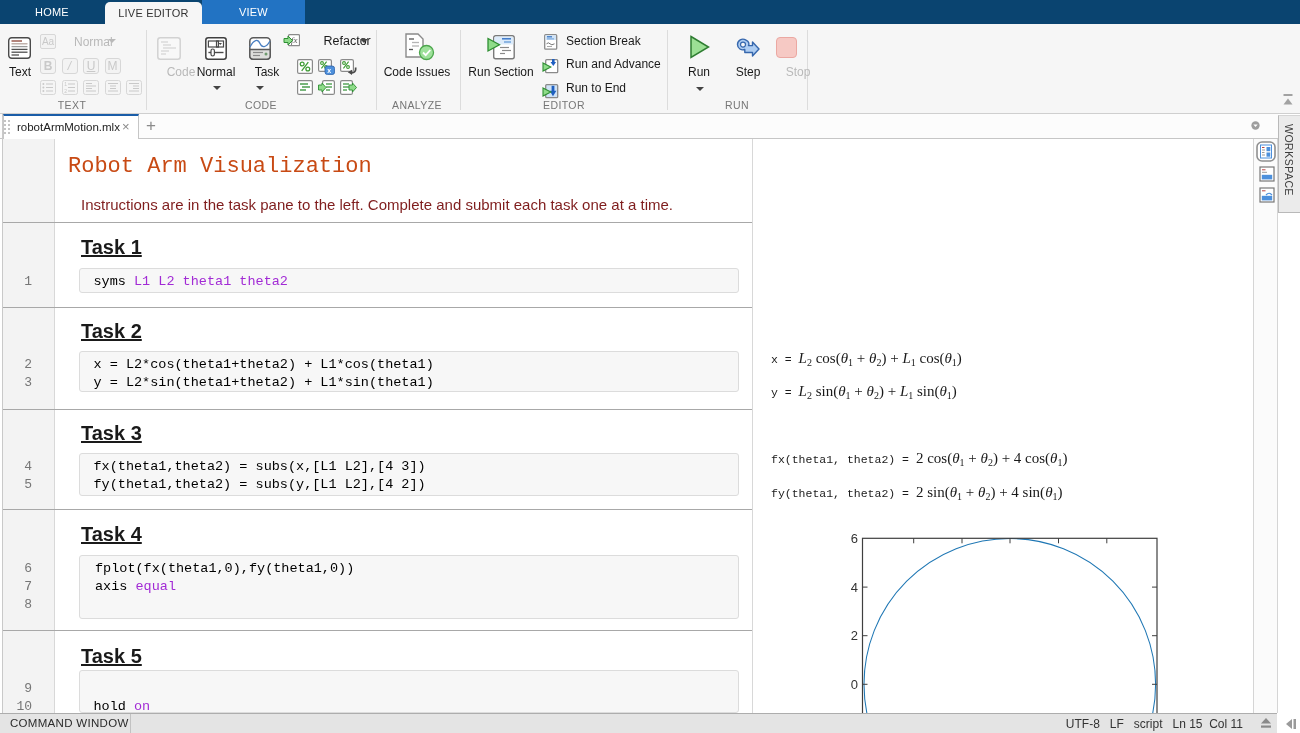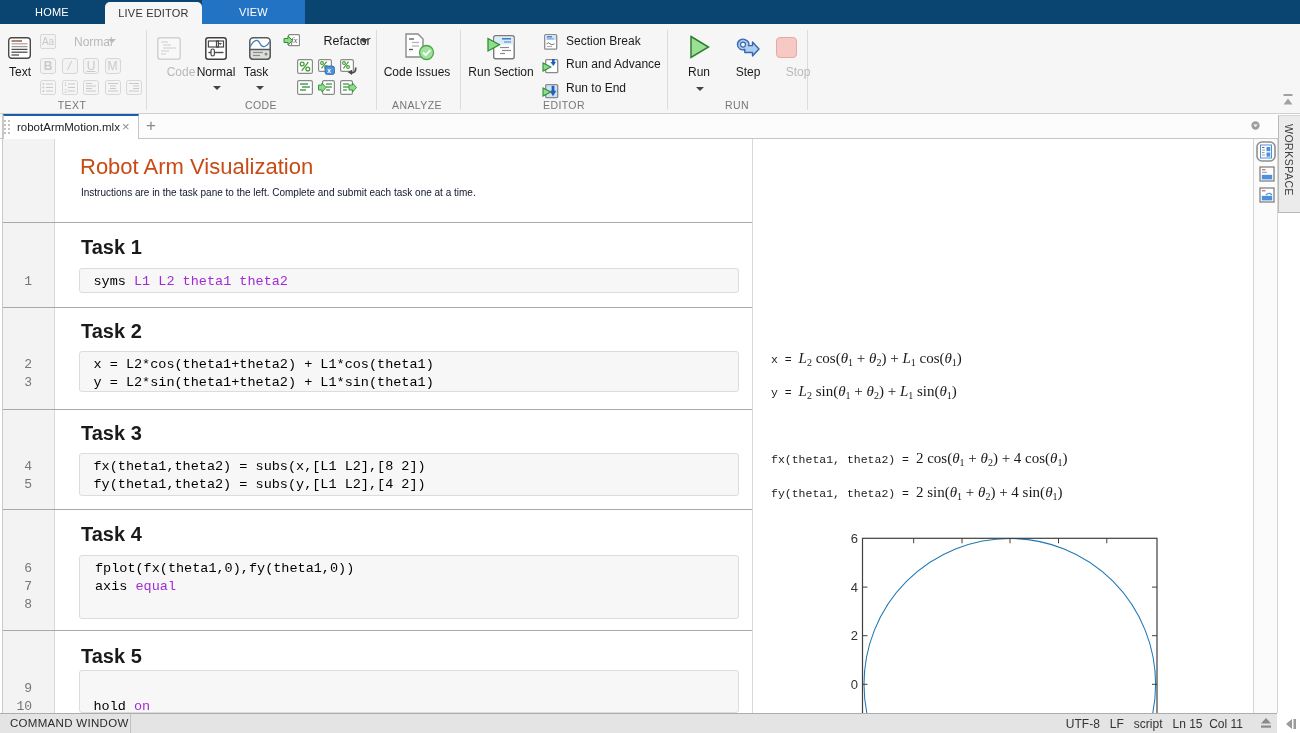--- a/index.html
+++ b/index.html
@@ -28,21 +28,21 @@
            color:#c9c9c9; font-size:11px; text-align:center; line-height:14px; background:#f3f3f3;}
   
   #docbar { left:0; top:114px; width:1278px; height:25px; background:#fcfcfc; border-bottom:1px solid #c6c6c6; }
   #doctab { position:absolute; left:3px; top:0px; width:136px; height:25px; background:#fff;
             border-left:1px solid #c6c6c6; border-right:1px solid #c6c6c6; border-top:2px solid #1a5da8; }
   
   #gutter { left:3px; top:139px; width:52px; height:574px; background:#f3f3f3; border-right:1px solid #d8d8d8; }
   .lnum { position:absolute; font-family:"Liberation Mono",monospace; font-size:13px; line-height:18px;
           color:#767676; width:28px; text-align:right; left:4px; }
   .divider { position:absolute; left:3px; width:749px; height:1px; background:#a8a8a8; }
-  .task { position:absolute; left:81px; font-size:20px; font-weight:bold; line-height:24px; color:#1a1a1a; }
+  .task { position:absolute; left:81px; font-size:20px; font-weight:bold; line-height:24px; color:#1a1a1a;text-decoration:underline; }
   .codeblk { position:absolute; left:79px; width:660px; background:#f7f7f7;
              border:1px solid #dcdcdc; border-radius:3px; }
   .code { position:absolute; left:14.5px; font-family:"Liberation Mono",monospace; font-size:13.5px;
           line-height:18px; color:#000; white-space:pre; }
   .pp { color:#a22bd5; }
   
   .eq { position:absolute; font-family:"Liberation Serif",serif; font-size:15px; line-height:20px; color:#1a1a1a; white-space:pre;}
   .eq .mc { font-family:"Liberation Mono",monospace; font-size:11.5px; color:#1a1a1a; }
   .eq i { font-style:italic; }
   .eq sub { font-size:10px; vertical-align:baseline; position:relative; top:3px; }
@@ -154,21 +154,21 @@
   <div class="caret" style="left:212.5px;top:86px;"></div>
 
   <svg class="abs" style="left:248.5px;top:37px;" width="22" height="23" viewBox="0 0 22 23">
     <rect x="0.8" y="0.8" width="20.4" height="21.4" rx="3.5" fill="#fff" stroke="#5a5a5a" stroke-width="1.5"></rect>
     <path d="M1 10 C 5 2, 9 2, 11 6.5 C 13 11, 17 11, 21 4" fill="none" stroke="#4a7fc1" stroke-width="1.3"></path>
     <path d="M0.8 12.5 L21.2 12.5 L21.2 18.7 Q21.2 22.2 17.7 22.2 L4.3 22.2 Q0.8 22.2 0.8 18.7 Z" fill="#dededc" stroke="#5a5a5a" stroke-width="1.5"></path>
     <line x1="4" y1="15.5" x2="14" y2="15.5" stroke="#8a8a8a" stroke-width="1.2"></line>
     <line x1="4" y1="18.5" x2="11" y2="18.5" stroke="#8a8a8a" stroke-width="1.2"></line>
     <circle cx="17" cy="17" r="1.5" fill="#6f9b6f"></circle>
   </svg>
-  <div class="biglabel" style="left:226px;width:60px;">Task</div>
+  <div class="biglabel" style="left:237px;width:60px;">Task</div>
   <div class="caret" style="left:256px;top:86px;"></div>
 
   <svg class="abs" style="left:283px;top:34px;" width="17" height="14" viewBox="0 0 17 14">
     <rect x="5.5" y="0.7" width="11" height="11" rx="1" fill="#fff" stroke="#8a8a8a" stroke-width="1.2"></rect>
     <text x="8" y="9" font-size="9" font-style="italic" fill="#555" font-family="Liberation Serif">fx</text>
     <path d="M1 4.5 L5 4.5 L5 2 L9.5 6.5 L5 11 L5 8.5 L1 8.5 Z" fill="#8fdc8a" stroke="#2f8f33" stroke-width="1"></path>
   </svg>
   <div class="rowtext" style="left:303.5px;top:33.6px;font-size:12.5px;margin-left:20px;">Refactor</div>
   <div class="caret" style="left:360px;top:38.5px;"></div>
 
@@ -313,35 +313,35 @@
   <div class="abs" id="gutter"></div>
 
   <div class="abs" style="left:752px;top:139px;width:1px;height:574px;background:#d8d8d8;"></div>
 
   <div class="divider" style="top:222px;"></div>
   <div class="divider" style="top:307px;"></div>
   <div class="divider" style="top:409px;"></div>
   <div class="divider" style="top:509px;"></div>
   <div class="divider" style="top:630px;"></div>
 
-  <div class="abs" style="left:80px;top:154px;font-size:22px;line-height:26px;color:#c84a14;">Robot Arm Visualization</div>
-  <div class="abs" style="left:81px;top:184px;font-size:10px;line-height:18px;color:#0f172a;">Instructions are in the task pane to the left. Complete and submit each task one at a time.</div>
+  <div class="abs" style="left:68px;top:154px;font-size:22px;line-height:26px;color:#c84a14;font-family:Liberation Mono, monospace;">Robot Arm Visualization</div>
+  <div class="abs" style="left:81px;top:196px;font-size:15px;line-height:18px;color:#7f1d1d;">Instructions are in the task pane to the left. Complete and submit each task one at a time.</div>
 
   <div class="task" style="top:235px;">Task 1</div>
   <div class="codeblk" style="top:267.5px;height:25px;"></div>
   <div class="code" style="left:93.5px;top:272.5px;">syms <span class="pp">L1 L2 theta1 theta2</span></div>
 
   <div class="task" style="top:318.5px;">Task 2</div>
   <div class="codeblk" style="top:351px;height:41px;"></div>
   <div class="code" style="left:93.5px;top:356px;">x = L2*cos(theta1+theta2) + L1*cos(theta1)
 y = L2*sin(theta1+theta2) + L1*sin(theta1)</div>
 
   <div class="task" style="top:420.5px;">Task 3</div>
   <div class="codeblk" style="top:452.5px;height:43px;"></div>
-  <div class="code" style="left:93.5px;top:457.5px;">fx(theta1,theta2) = subs(x,[L1 L2],[8 2])
+  <div class="code" style="left:93.5px;top:457.5px;">fx(theta1,theta2) = subs(x,[L1 L2],[4 3])
 fy(theta1,theta2) = subs(y,[L1 L2],[4 2])</div>
 
   <div class="task" style="top:521.5px;">Task 4</div>
   <div class="codeblk" style="top:555px;height:64px;"></div>
   <div class="code" style="left:95px;top:560px;">fplot(fx(theta1,0),fy(theta1,0))
 axis <span class="pp">equal</span></div>
 
   <div class="task" style="top:643.5px;">Task 5</div>
   <div class="codeblk" style="top:670px;height:43px;"></div>
   <div class="code" style="left:93.5px;top:679.5px;">

